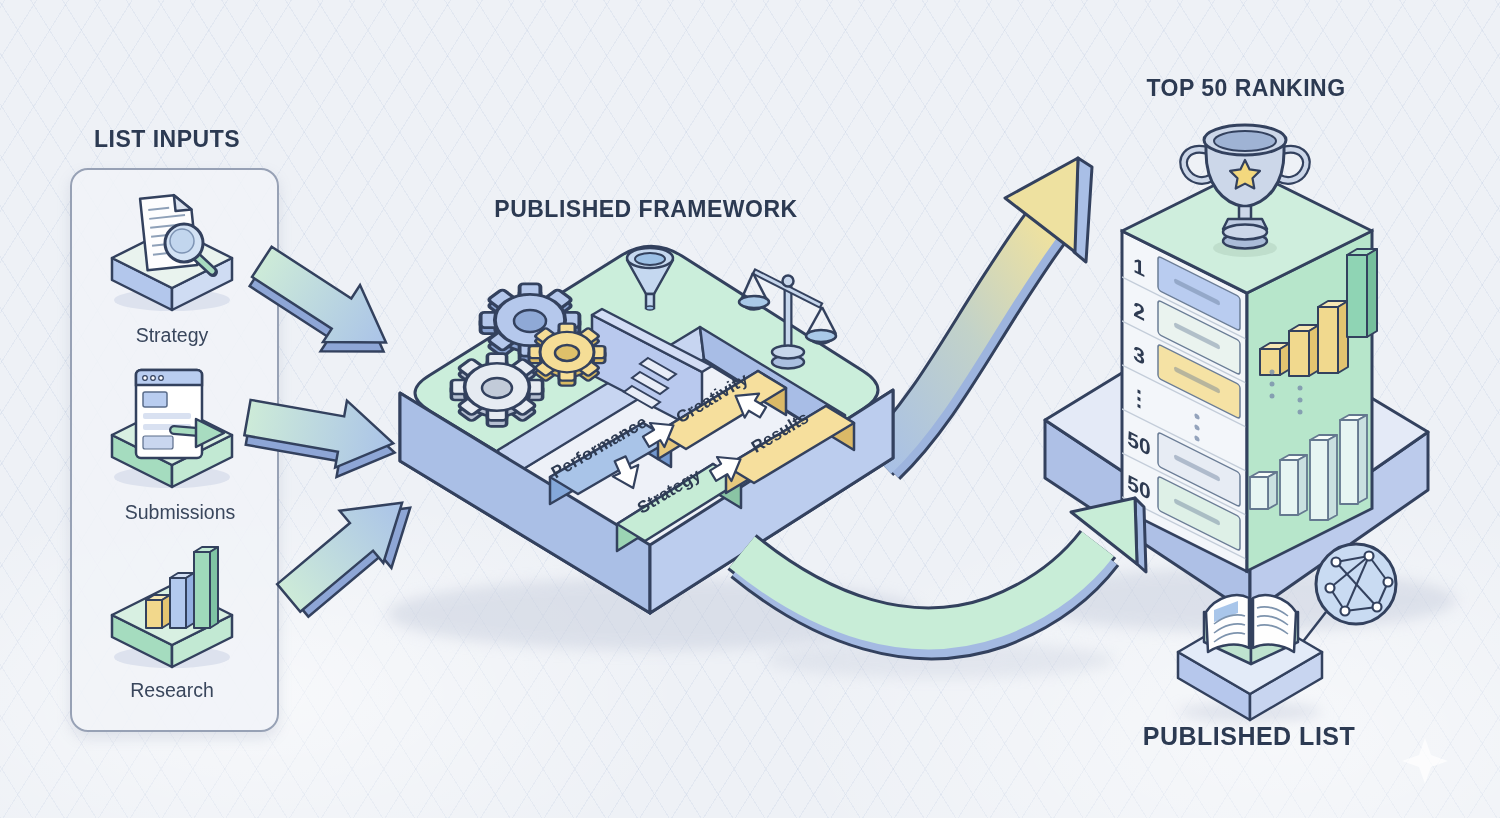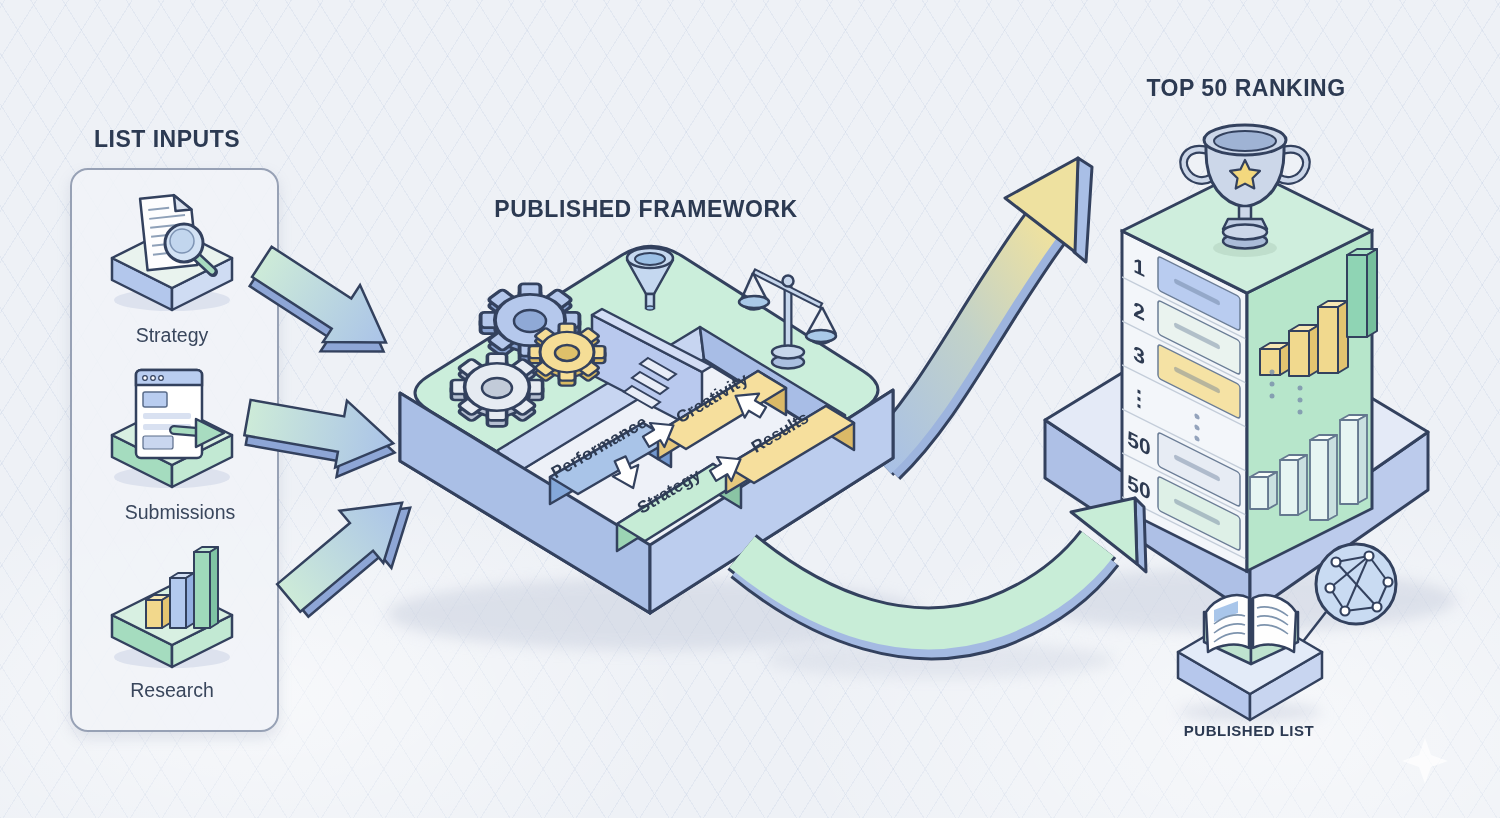--- a/index.html
+++ b/index.html
@@ -35,21 +35,21 @@
   .ranknum{font-size:21px;font-weight:700;fill:#2e3b52;}
 </style>
 </head>
 <body>
 
 <div id="canvas">
 
   <div class="heading" style="left:94px;top:126px">LIST INPUTS</div>
   <div class="heading centered" style="left:646px;top:196px">PUBLISHED FRAMEWORK</div>
   <div class="heading centered" style="left:1246px;top:75px">TOP 50 RANKING</div>
-  <div class="heading centered" style="left:1249px;top:722px;font-size:15px">PUBLISHED LIST</div>
+  <div class="heading centered" style="left:1249px;top:722px;font-size:25px">PUBLISHED LIST</div>
 
   <div id="inputs-panel"></div>
 
   <div class="item-label" style="left:172px;top:324px">Strategy</div>
   <div class="item-label" style="left:180px;top:501px">Submissions</div>
   <div class="item-label" style="left:172px;top:679px">Research</div>
 
   <svg id="art" width="1500" height="818" viewBox="0 0 1500 818">
     <defs>
       <linearGradient id="gradLR" x1="0" y1="0" x2="1" y2="0">

